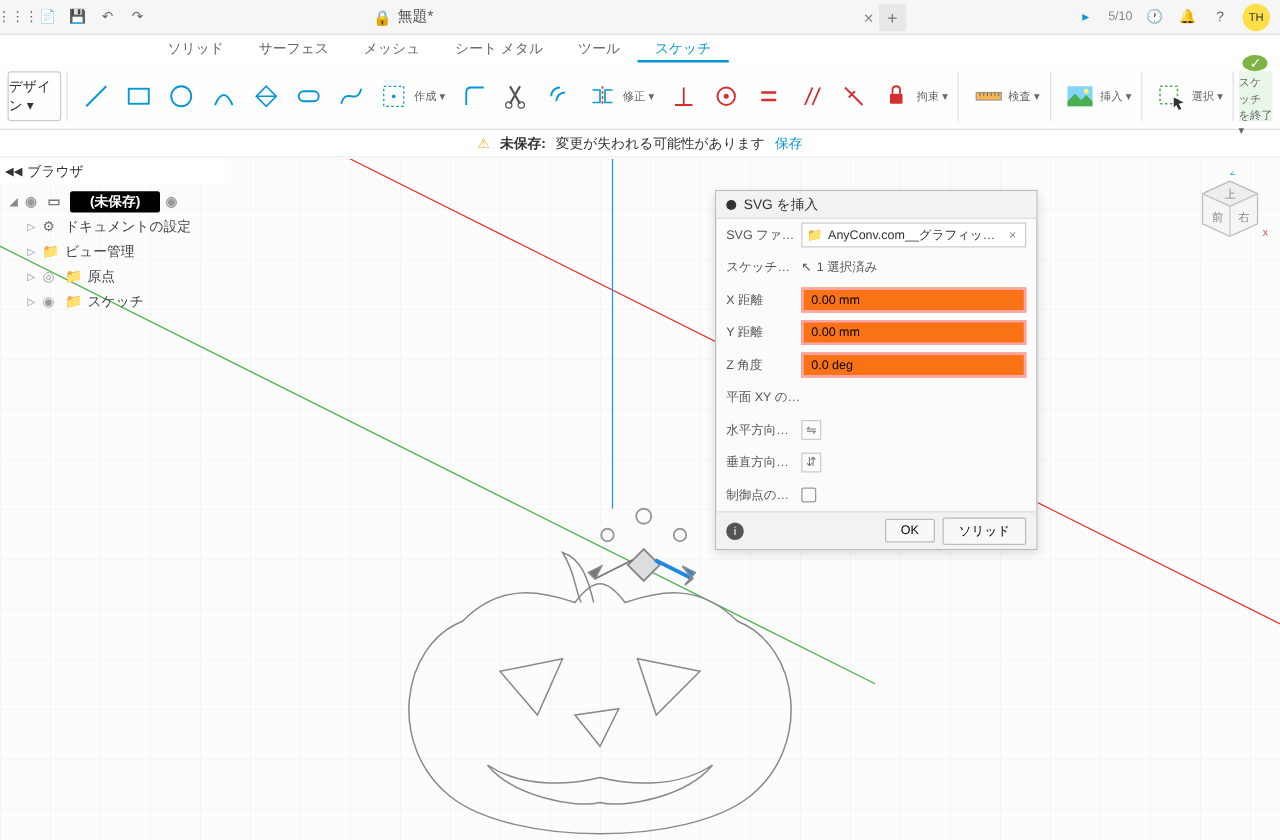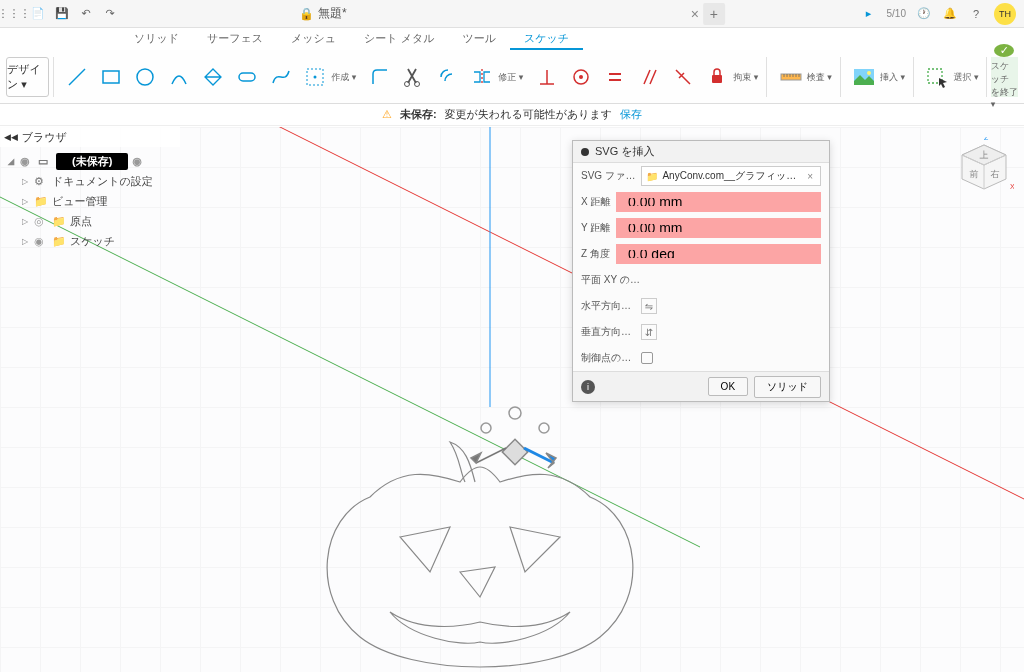--- a/index.html
+++ b/index.html
@@ -49,27 +49,27 @@
 
 
 .canvas { position: absolute; top: 127px; left: 0; width: 1024px; height: 545px; background: #fcfcfd; overflow: hidden; }
 .grid { position: absolute; inset: 0; background-image: linear-gradient(#eee 1px, transparent 1px), linear-gradient(90deg, #eee 1px, transparent 1px); background-size: 40px 40px; opacity: 0.5; }
 .axes { position: absolute; inset: 0; }
 .viewcube { position: absolute; top: 10px; right: 10px; width: 60px; height: 60px; }
 .manip { position: absolute; left: 456px; top: 276px; pointer-events: none; }
 .sketch-svg { position: absolute; left: 300px; top: 300px; }
 
 
-.dialog { position: absolute; top: 140px; left: 572px; width: 258px; background: #fbfbfb; border: 1px solid #bbb; box-shadow: 0 2px 8px rgba(0,0,0,0.15); z-index: 10; font-size: 11px; }
+.dialog { position: absolute; top: 152px; left: 572px; width: 258px; background: #fbfbfb; border: 1px solid #bbb; box-shadow: 0 2px 8px rgba(0,0,0,0.15); z-index: 10; font-size: 11px; }
 .dlg-title { height: 22px; background: #f2f2f2; display: flex; align-items: center; gap: 6px; padding: 0 8px; border-bottom: 1px solid #ddd; }
 .dlg-title .dot { width: 8px; height: 8px; border-radius: 50%; background: #333; }
 .dlg-body { padding: 0; }
 .dlg-row { display: flex; align-items: center; height: 26px; padding: 0 8px; }
 .dlg-label { width: 60px; color: #555; font-size: 10px; white-space: nowrap; overflow: hidden; text-overflow: ellipsis; }
-.dlg-input { flex: 1; height: 20px; border: 6px solid #fca5a5; padding: 0 6px; font-size: 14px; background: #fca5a5; }
+.dlg-input { flex: 1; height: 20px; border: 2px solid #fca5a5; padding: 0 6px; font-size: 10px; background: #f97316; }
 .dlg-ctrl { flex: 1; height: 20px; display: flex; align-items: center; gap: 4px; font-size: 10px; color: #555; }
 .file-chip { flex: 1; display: flex; align-items: center; height: 20px; border: 1px solid #ccc; background: #fff; padding: 0 4px; gap: 4px; overflow: hidden; font-size: 10px; }
 .file-x { margin-left: auto; color: #888; cursor: pointer; padding: 0 3px; }
 .flip-ico { width: 16px; height: 16px; border: 1px solid #ccc; display: flex; align-items: center; justify-content: center; cursor: pointer; color: #777; }
 .chk { width: 12px; height: 12px; border: 1px solid #999; border-radius: 2px; cursor: pointer; }
 .dlg-foot { height: 30px; display: flex; align-items: center; justify-content: flex-end; gap: 6px; padding: 0 8px; border-top: 1px solid #ddd; background: #f2f2f2; }
 .dlg-foot .info { margin-right: auto; width: 14px; height: 14px; border-radius: 50%; background: #555; color: #fff; font-size: 9px; display: flex; align-items: center; justify-content: center; }
 .btn { padding: 3px 12px; border: 1px solid #bbb; background: #f8f8f8; font-size: 10px; cursor: pointer; border-radius: 2px; }
 </style>
 </head>
@@ -365,20 +365,27 @@
   <div class="dlg-body">
     <div class="dlg-row">
       <div class="dlg-label">SVG ファイル...</div>
       <div class="file-chip">
         <span>📁</span>
         <span style="overflow:hidden;text-overflow:ellipsis;white-space:nowrap">AnyConv.com__グラフィック...</span>
         <span class="file-x">×</span>
       </div>
     </div>
     <div class="dlg-row">
+      <div class="dlg-label">スケッチ平面</div>
+      <div class="dlg-ctrl">
+        <span>↖</span>
+        <span>1 選択済み</span>
+      </div>
+    </div>
+    <div class="dlg-row">
       <div class="dlg-label">X 距離</div>
       <input class="dlg-input" value="0.00 mm" style="">
     </div>
     <div class="dlg-row">
       <div class="dlg-label">Y 距離</div>
       <input class="dlg-input" value="0.00 mm" style="">
     </div>
     <div class="dlg-row">
       <div class="dlg-label">Z 角度</div>
       <input class="dlg-input" value="0.0 deg" style="">

